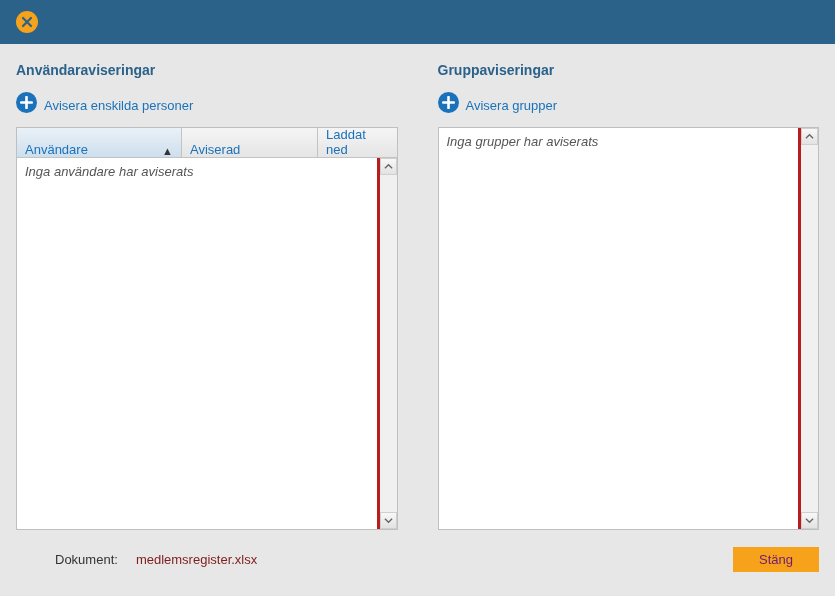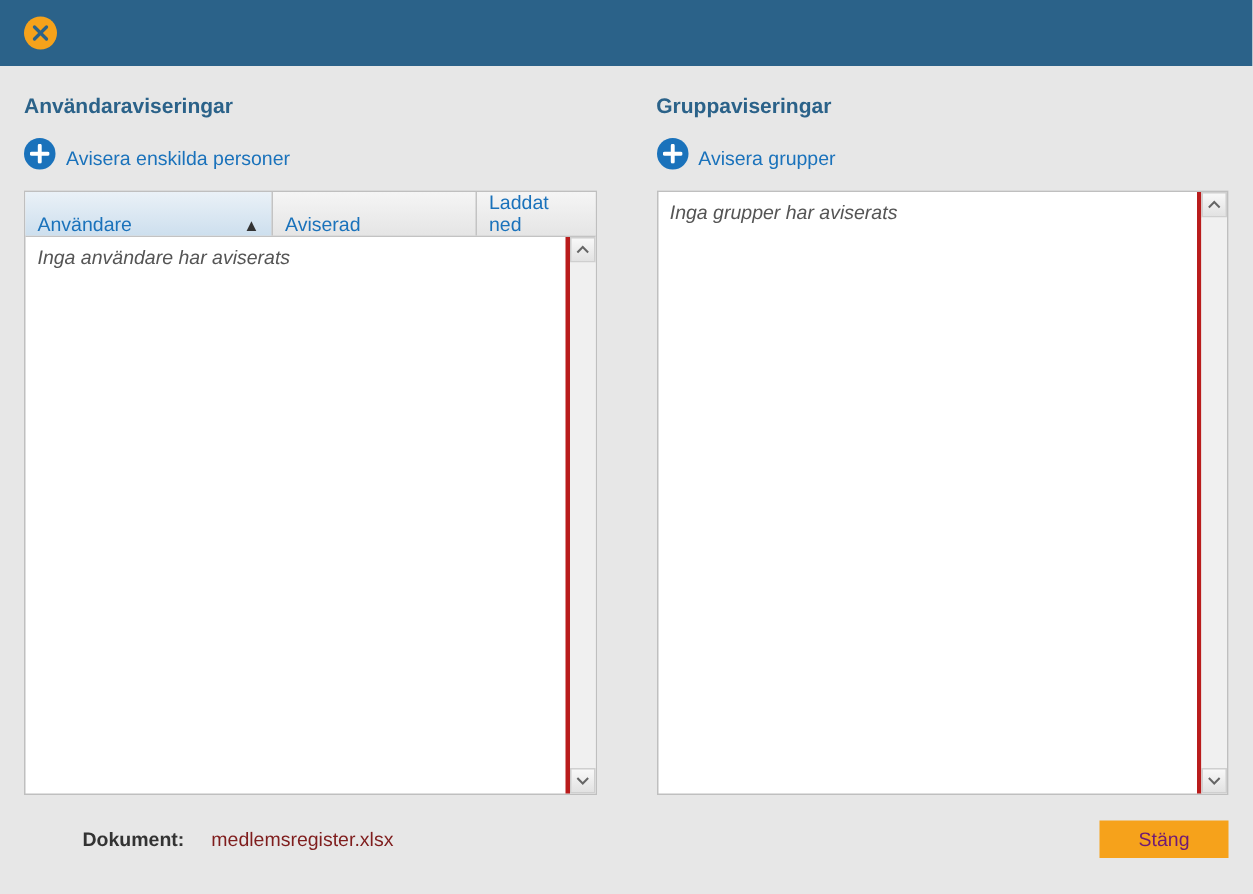--- a/index.html
+++ b/index.html
@@ -154,21 +154,21 @@
   }
 
   .footer {
     display: flex;
     align-items: center;
     padding: 0 16px 18px 16px;
     box-sizing: border-box;
     height: 56px;
   }
   .doc-label {
-    font-weight: bold;
+    font-weight: normal;
     color: #333;
     margin-right: 18px;
     padding-left: 39px;
   }
   .doc-name {
     color: #7f1d1d;
   }
   .footer-spacer { flex: 1; }
   .close-button {
     background: #f6a21b;

